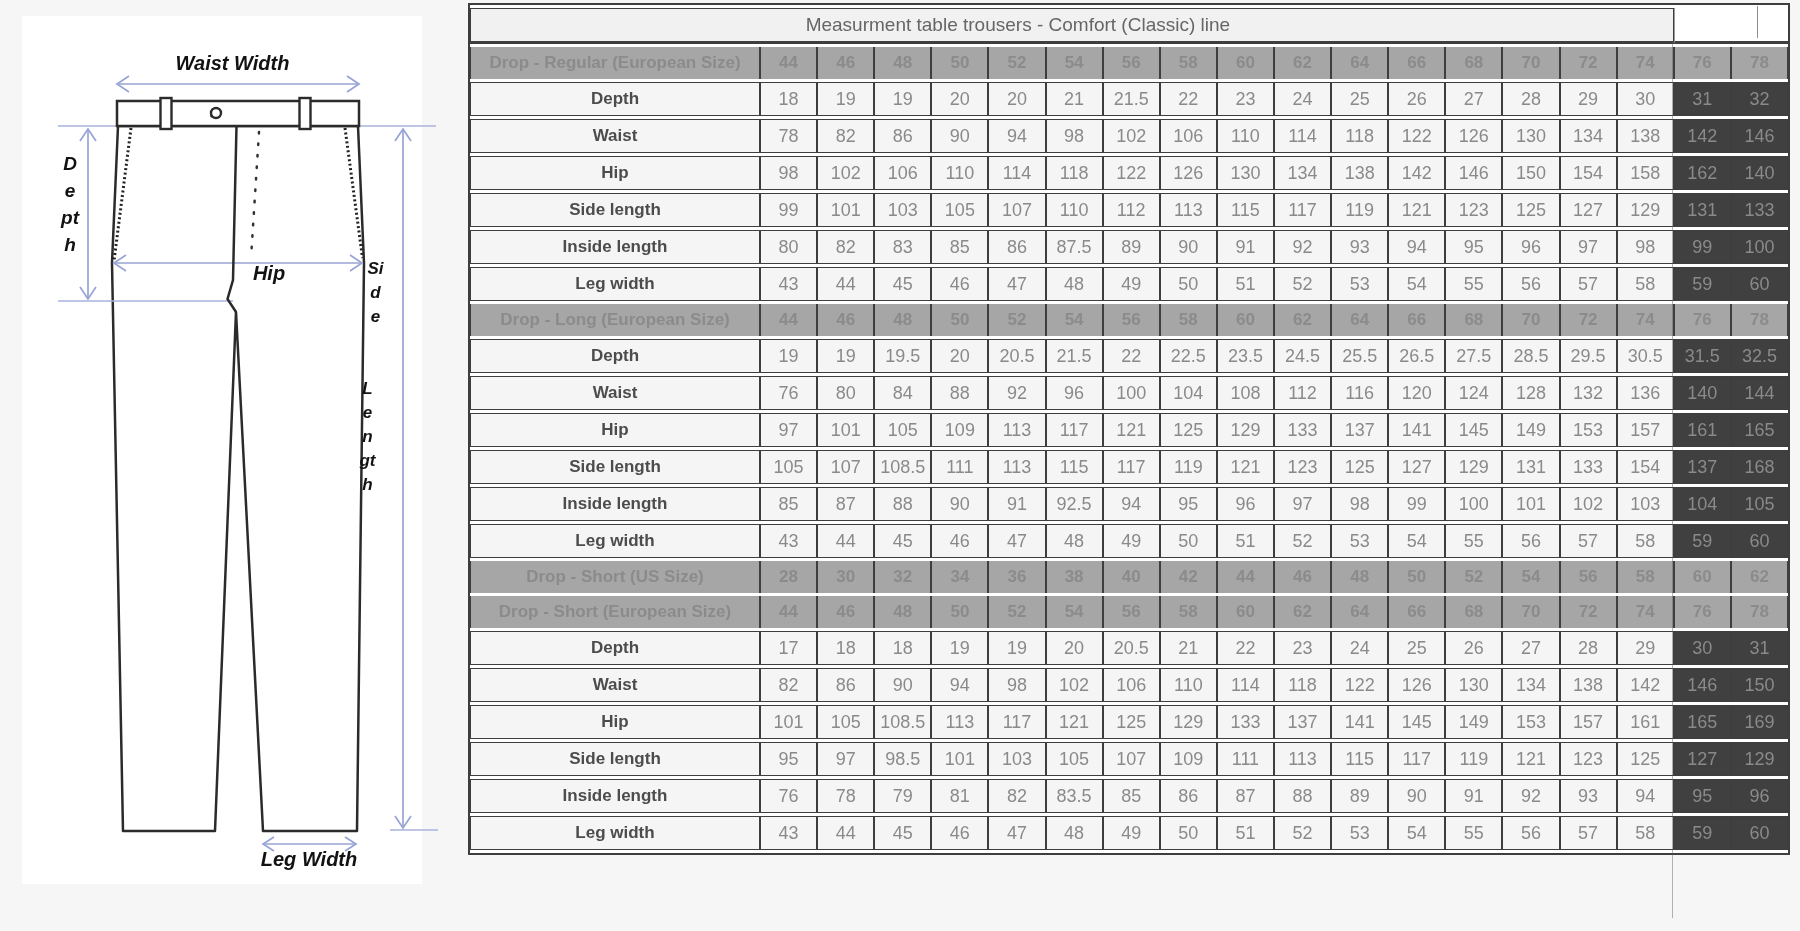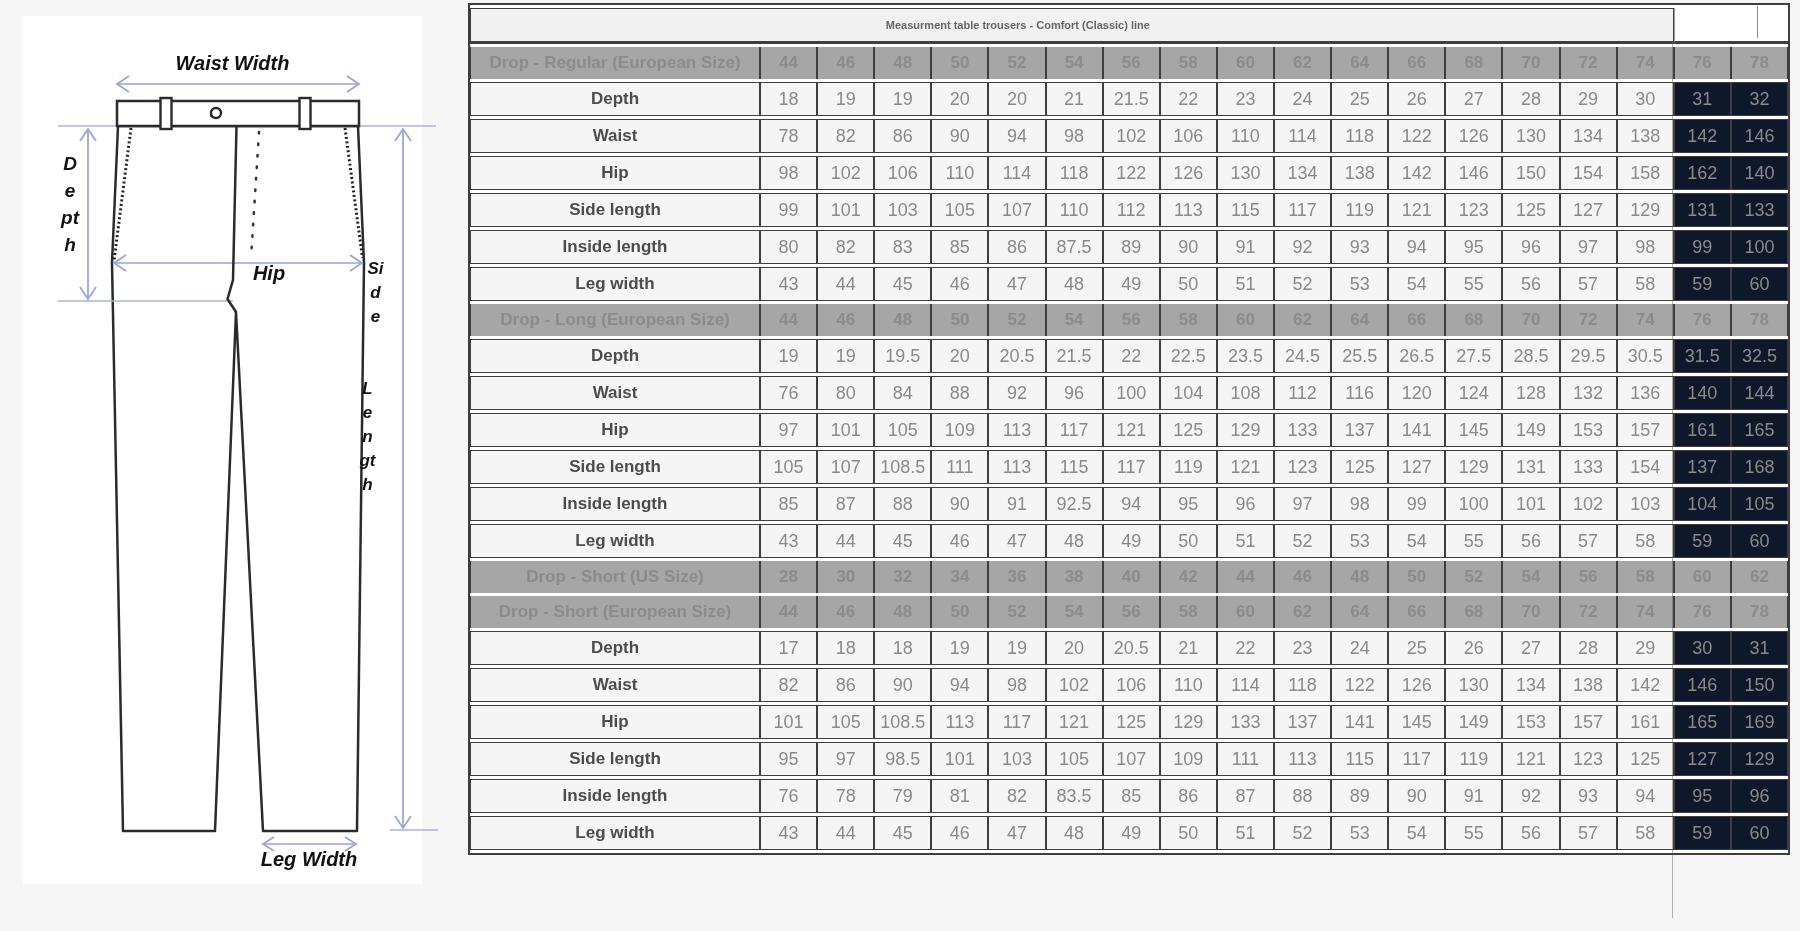--- a/index.html
+++ b/index.html
@@ -28,31 +28,31 @@
     border-collapse:separate;border-spacing:0 3px;
     border:2px solid #3e3e3e;background:#ffffff;
   }
   col.label-col{width:290px;}
   th,td{
     height:32px;padding:0;margin:0;text-align:center;vertical-align:middle;
     overflow:hidden;white-space:nowrap;
   }
   th.title-cell{
     border:1px solid #3e3e3e;border-bottom-width:3px;
-    background:#f1f1f1;color:#666666;font-size:11px;font-weight:bold;
+    background:#f1f1f1;color:#666666;font-size:19px;font-weight:normal;
     padding-right:108px;
   }
   th.blank-cell{
     background:#ffffff;border-bottom:3px solid #3e3e3e;border-left:1px solid #9a9a9a;
   }
   td.val{
     border:1px solid #3e3e3e;background:#f5f5f5;
     color:#8a8a8a;font-size:18px;
   }
-  td.val.white{background:#0f172a;margin-left:40px;}
+  td.val.white{background:#404040;margin-left:40px;}
   td.rowlabel{
     border:1px solid #3e3e3e;background:#f5f5f5;
     color:#4c4c4c;font-size:17px;font-weight:bold;
   }
   tr.drop td{
     background:#a6a6a6;color:#8b8b8b;font-weight:bold;font-size:17px;
     border-top:none;border-bottom:none;
     border-left:1px solid #3e3e3e;border-right:1px solid #3e3e3e;
   }
   .overlay-vline{position:absolute;background:rgba(90,90,90,0.45);width:1px;z-index:5;}

